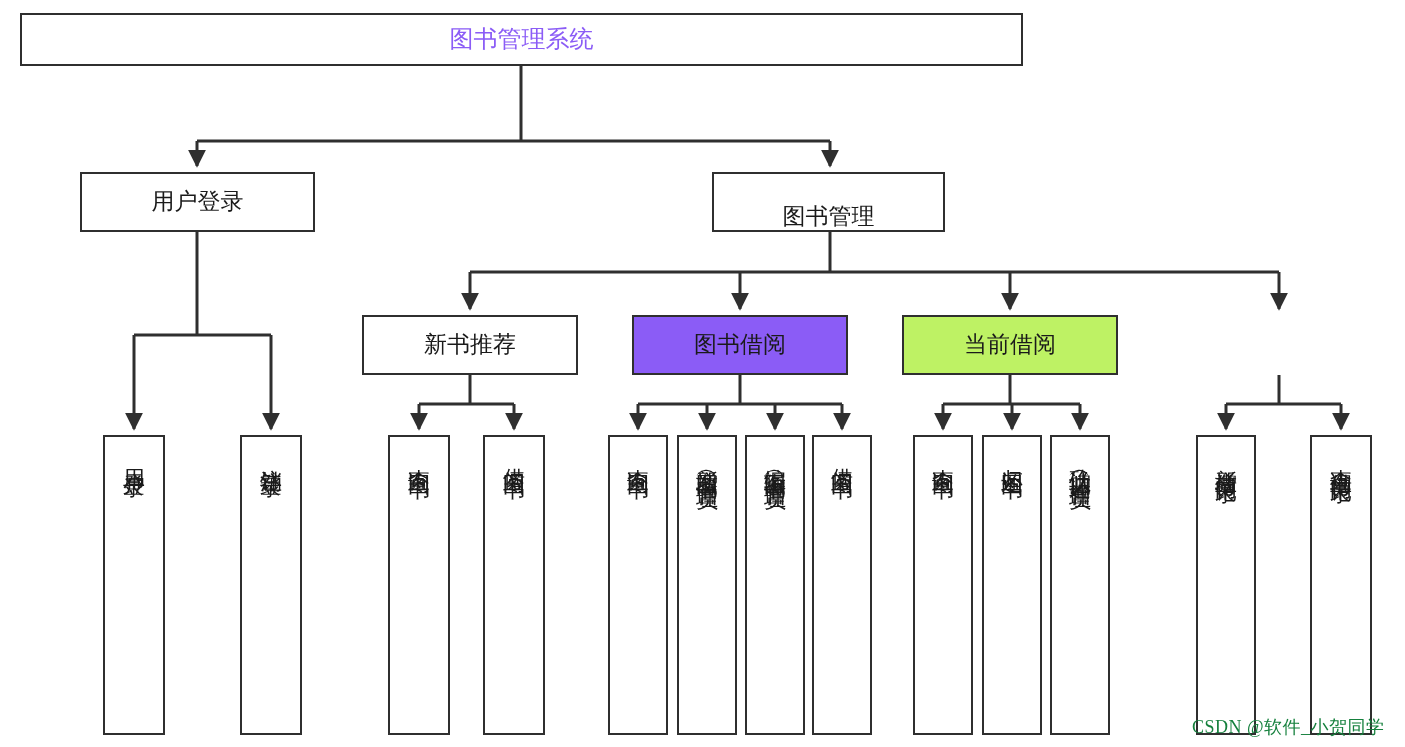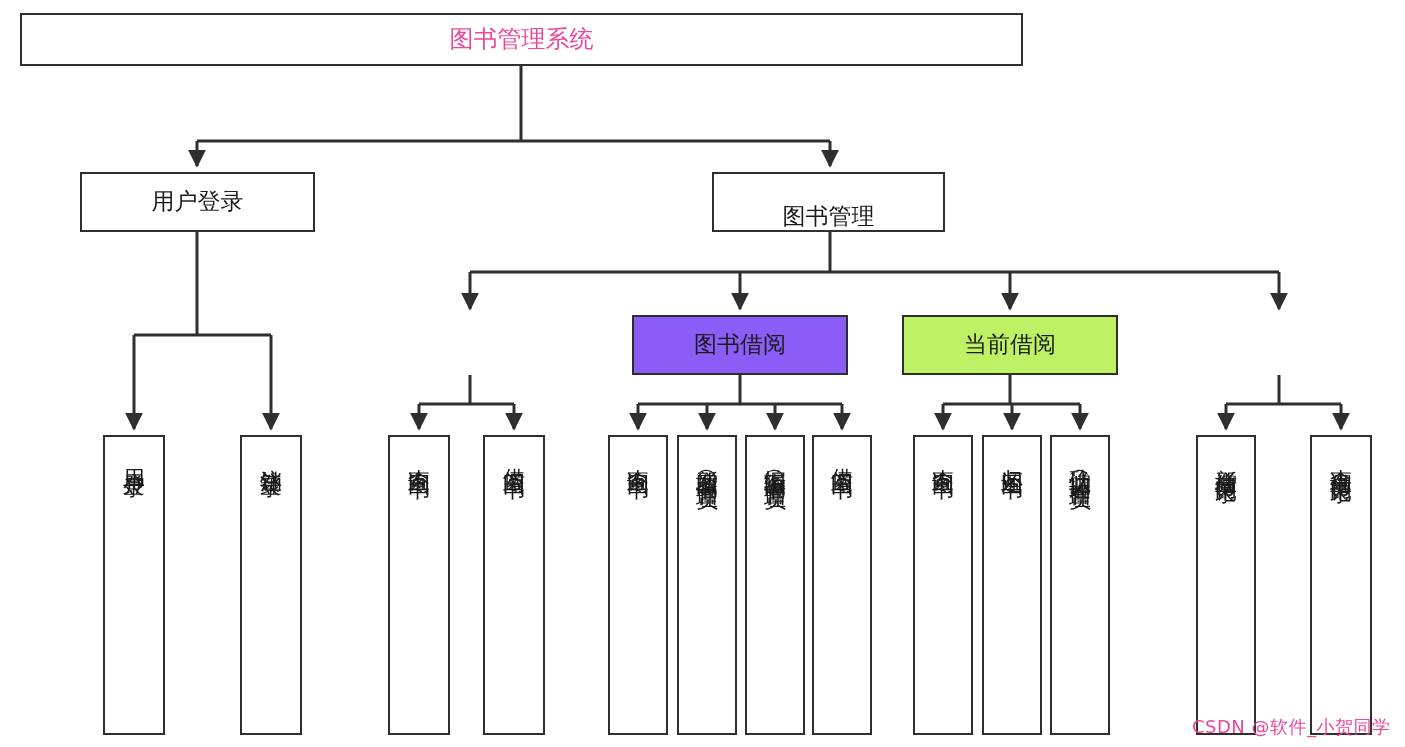--- a/index.html
+++ b/index.html
@@ -118,31 +118,34 @@
       <path d="M 1012 404 L 1012 429" marker-end="url(#arw)"></path>
       <path d="M 1080 404 L 1080 429" marker-end="url(#arw)"></path>
 
       <path d="M 1279 375 L 1279 404"></path>
       <path d="M 1226 404 L 1341 404"></path>
       <path d="M 1226 404 L 1226 429" marker-end="url(#arw)"></path>
       <path d="M 1341 404 L 1341 429" marker-end="url(#arw)"></path>
     </g>
   </svg>
 
-  <div class="node horiz root" style="left: 20px; top: 13px; width: 1003px; height: 53px; border-color: rgb(47, 47, 47); background: rgb(255, 255, 255); color: #ec4899;">
+  <div class="node horiz root" style="left: 20px; top: 13px; width: 1003px; height: 53px; border-color: rgb(47, 47, 47); background: rgb(255, 255, 255); color: #8b5cf6;">
     <span class="lbl">图书管理系统</span>
   </div>
 
   <div class="node horiz" style="left: 80px; top: 172px; width: 235px; height: 60px; border-color: rgb(47, 47, 47); background: rgb(255, 255, 255); color: rgb(26, 26, 26);">
     <span class="lbl">用户登录</span>
   </div>
   <div class="node horiz" style="left: 712px; top: 172px; width: 233px; height: 60px; border-color: rgb(47, 47, 47); background: rgb(255, 255, 255); color: rgb(26, 26, 26); align-items: flex-end;">
     <span class="lbl">图书管理</span>
   </div>
 
+  <div class="node horiz" style="left: 362px; top: 315px; width: 216px; height: 60px; border-color: rgb(47, 47, 47); background: rgb(255, 255, 255); color: rgb(26, 26, 26);">
+    <span class="lbl">新书推荐</span>
+  </div>
   <div class="node horiz" style="left: 632px; top: 315px; width: 216px; height: 60px; border-color: rgb(47, 47, 47); background: #8b5cf6; color: rgb(26, 26, 26);">
     <span class="lbl">图书借阅</span>
   </div>
   <div class="node horiz" style="left: 902px; top: 315px; width: 216px; height: 60px; border-color: rgb(47, 47, 47); background: #bef264; color: rgb(26, 26, 26);">
     <span class="lbl">当前借阅</span>
   </div>
 
   <div class="node vert" style="left: 103px; top: 435px; width: 62px; height: 300px; border-color: rgb(47, 47, 47); background: rgb(255, 255, 255); color: rgb(26, 26, 26);">
     <span class="lbl">用户登录</span>
   </div>
@@ -176,17 +179,17 @@
   <div class="node vert" style="left: 1050px; top: 435px; width: 60px; height: 300px; border-color: rgb(47, 47, 47); background: rgb(255, 255, 255); color: rgb(26, 26, 26);">
     <span class="lbl">确认归还（管理员）</span>
   </div>
   <div class="node vert" style="left: 1196px; top: 435px; width: 60px; height: 300px; border-color: rgb(47, 47, 47); background: rgb(255, 255, 255); color: rgb(26, 26, 26);">
     <span class="lbl">新增借阅记录</span>
   </div>
   <div class="node vert" style="left: 1310px; top: 435px; width: 62px; height: 300px; border-color: rgb(47, 47, 47); background: rgb(255, 255, 255); color: rgb(26, 26, 26);">
     <span class="lbl">查询借阅记录</span>
   </div>
 
-  <div class="watermark" style="left: 1192px; top: 715px; color: #ec4899;">
+  <div class="watermark" style="left: 1192px; top: 715px; color: #15803d; font-family: Liberation Serif, serif;">
     <span>CSDN @软件_小贺同学</span>
   </div>
 
 </div>
 
 </body></html>

